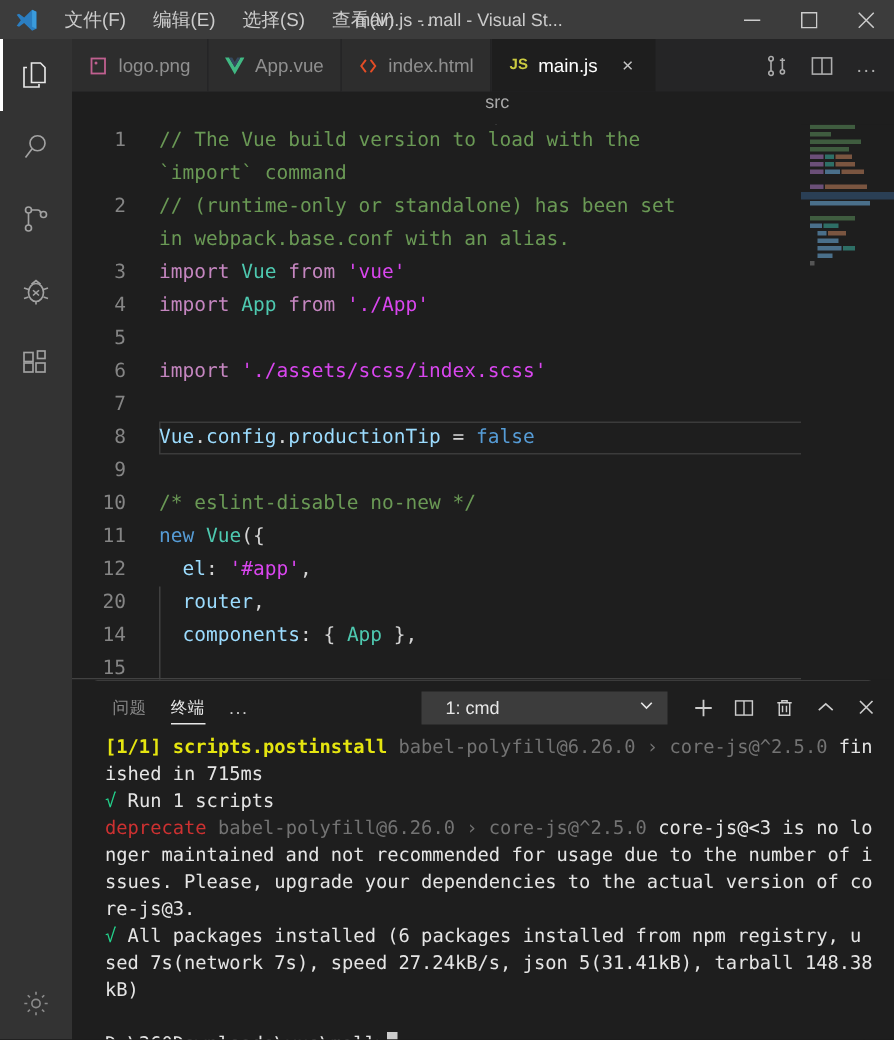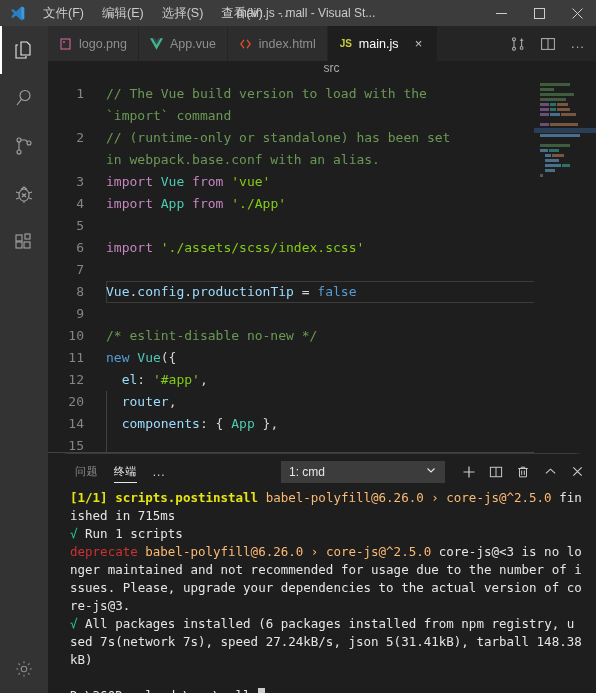--- a/index.html
+++ b/index.html
@@ -70,21 +70,21 @@
           color:#858585;font-size:13px;user-select:none;}
   .gline{height:22px;line-height:22px;}
   .codecol{flex:1;position:relative;padding-left:10px;min-width:0;}
   .cline{height:22px;line-height:22px;white-space:pre;color:#d4d4d4;position:relative;}
   .cline.cur{box-sizing:border-box;}
   .cur-box{position:absolute;left:0;right:14px;height:22px;border:1px solid #3b3b3b;box-sizing:border-box;}
   .indent-guide{position:absolute;width:1px;background:#404040;}
   .cm{color:#6a9955;}
   .kw{color:#c586c0;}
   .kw2{color:#569cd6;}
-  .str{color:#84cc16;}
+  .str{color:#d946ef;}
   .id{color:#9cdcfe;}
   .ty{color:#4ec9b0;}
   .pn{color:#d4d4d4;}
 
   
   .minimap{position:absolute;right:0;top:0;width:62px;height:100%;background:#1e1e1e;overflow:hidden;}
   .mm-row{height:4px;margin-bottom:1px;display:flex;gap:1px;padding-left:6px;}
   .mm-b{height:3px;border-radius:0;}
   .hscroll{position:absolute;left:0;right:62px;bottom:0;height:1px;background:#424242;}
 
@@ -94,31 +94,31 @@
   .panelbar{height:35px;min-height:35px;display:flex;align-items:center;padding-left:19px;
             background:#1e1e1e;position:relative;}
   .ptab{font-size:11px;letter-spacing:.4px;color:#8a8a8a;padding:0 8px;height:35px;display:flex;
         align-items:center;position:relative;text-transform:uppercase;}
   .ptab.active{color:#e7e7e7;}
   .ptab.active:after{content:"";position:absolute;left:8px;right:8px;bottom:6px;height:1px;background:#e7e7e7;}
   .pmore{color:#cccccc;padding:0 8px;letter-spacing:1px;font-size:12px;}
   .panel-right{margin-left:auto;display:flex;align-items:center;gap:1px;padding-right:6px;}
   .termselect{background:#3c3c3c;color:#e7e7e7;font-size:12px;height:22px;width:164px;
               display:flex;align-items:center;padding:0 8px;box-sizing:border-box;margin-right:10px;}
-  .termselect .tsv{flex:1;white-space:nowrap;overflow:hidden;}
+  .termselect .tsv{flex:1;white-space:nowrap;overflow:hidden;margin-left:8px;}
   .pbtn{width:26px;height:26px;display:flex;align-items:center;justify-content:center;color:#cccccc;}
 
   .termwrap{flex:1;display:flex;min-height:0;position:relative;background:#1e1e1e;}
   .termpad{width:22px;min-width:22px;}
   .terminal{flex:1;font-family:"DejaVu Sans Mono","Liberation Mono",monospace;font-size:12.5px;
             line-height:18px;color:#e5e5e5;white-space:pre-wrap;word-break:break-all;padding-right:8px;
             overflow:hidden;}
   .tline{height:18px;line-height:18px;white-space:pre;}
   .t-yellow{color:#e5e510;font-weight:bold;}
-  .t-gray{color:#fdba74;}
+  .t-gray{color:#737373;}
   .t-white{color:#e5e5e5;}
   .t-green{color:#23d18b;}
   .t-red{color:#cd3131;}
   .caret{display:inline-block;width:7px;height:14px;background:#cccccc;vertical-align:-2px;}
 </style>
 </head>
 <body>
 
 <div class="app">
 

